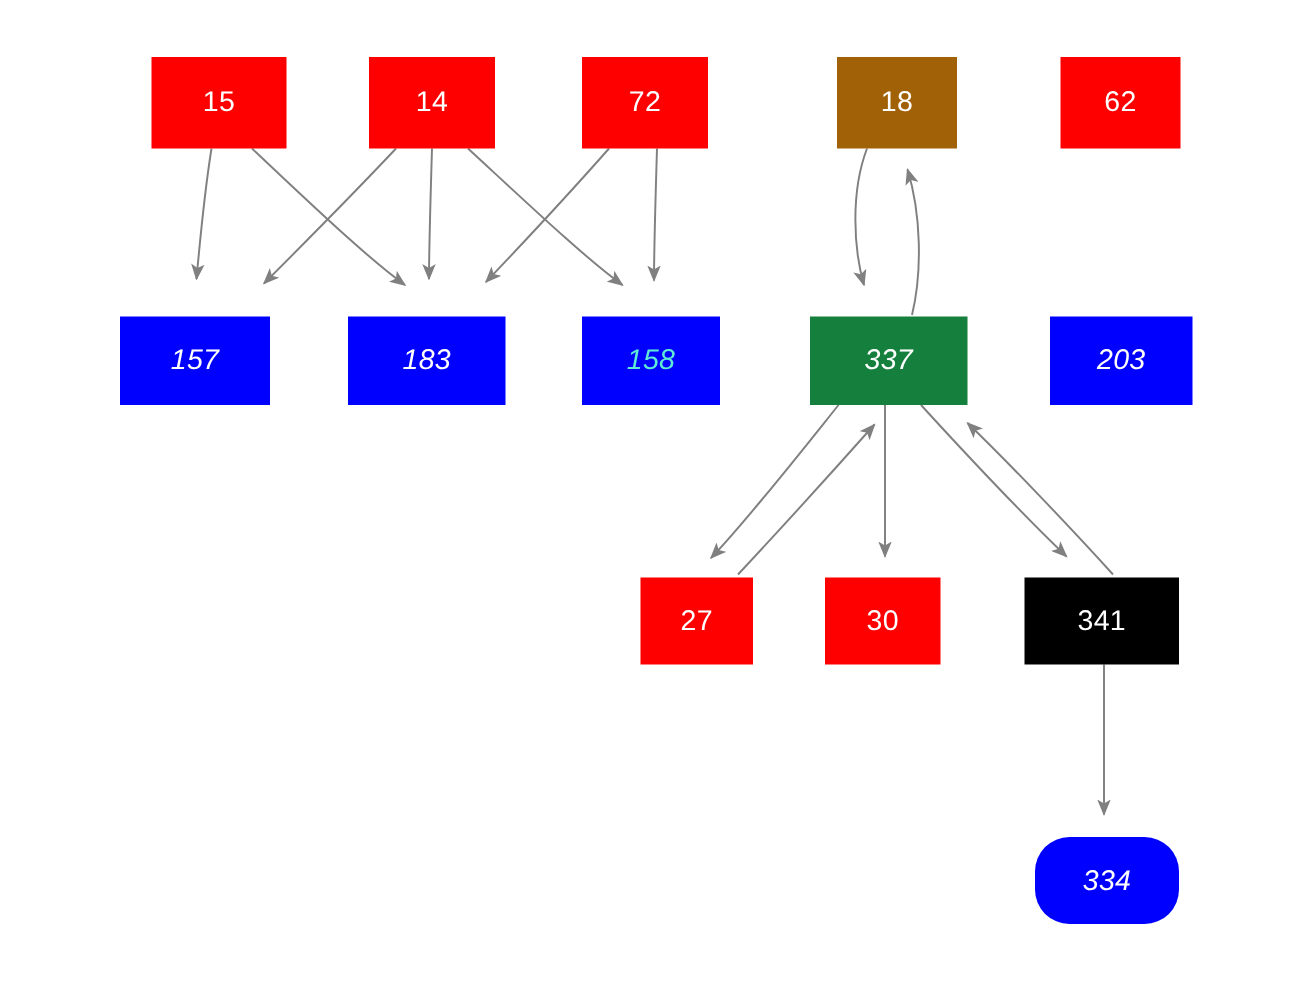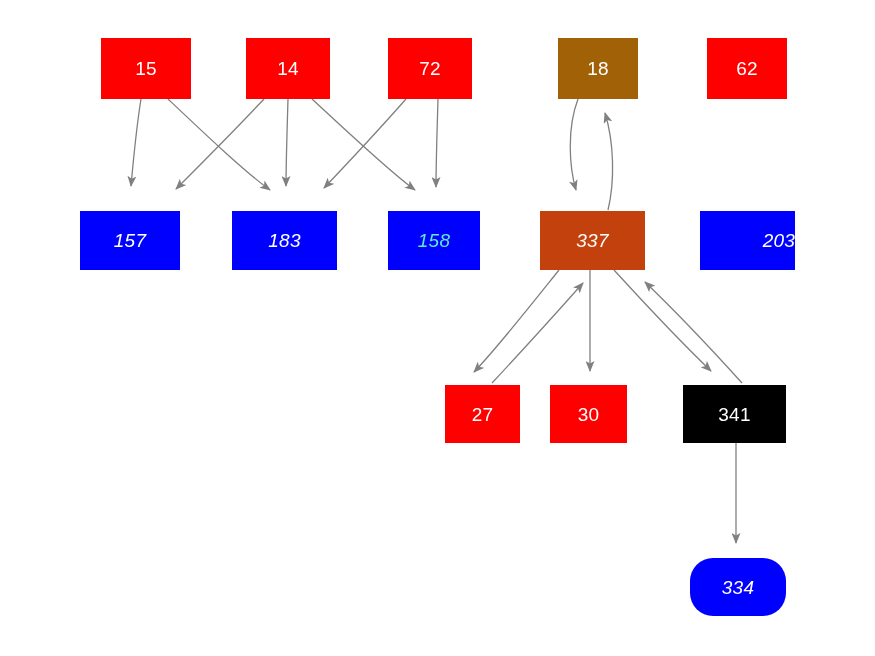--- a/index.html
+++ b/index.html
@@ -88,27 +88,27 @@
       </div>
       <div class="graph-node fill-blue" style="left: 80px; top: 211px; width: 100px; height: 59px; background: rgb(0, 0, 255); color: rgb(255, 255, 255);">
         <span class="node-label">157</span>
       </div>
       <div class="graph-node fill-blue" style="left: 232px; top: 211px; width: 105px; height: 59px; background: rgb(0, 0, 255); color: rgb(255, 255, 255);">
         <span class="node-label">183</span>
       </div>
       <div class="graph-node fill-blue" style="left: 388px; top: 211px; width: 92px; height: 59px; background: rgb(0, 0, 255); color: #5eead4;">
         <span class="node-label">158</span>
       </div>
-      <div class="graph-node fill-blue" style="left: 540px; top: 211px; width: 105px; height: 59px; background: #c2410c; color: rgb(255, 255, 255); text-align: right;">
+      <div class="graph-node fill-blue" style="left: 540px; top: 211px; width: 105px; height: 59px; background: #15803d; color: rgb(255, 255, 255); text-align: right;">
         <span class="node-label">337</span>
       </div>
-      <div class="graph-node fill-blue" style="left: 700px; top: 211px; width: 95px; height: 59px; background: rgb(0, 0, 255); color: rgb(255, 255, 255); justify-content: flex-end;">
+      <div class="graph-node fill-blue" style="left: 700px; top: 211px; width: 95px; height: 59px; background: rgb(0, 0, 255); color: rgb(255, 255, 255);">
         <span class="node-label">203</span>
       </div>
-      <div class="graph-node fill-red" style="left: 445px; top: 385px; width: 75px; height: 58px; background: rgb(255, 0, 0); color: rgb(255, 255, 255);">
+      <div class="graph-node fill-red" style="left: 427px; top: 385px; width: 75px; height: 58px; background: rgb(255, 0, 0); color: rgb(255, 255, 255);">
         <span class="node-label">27</span>
       </div>
       <div class="graph-node fill-red" style="left: 550px; top: 385px; width: 77px; height: 58px; background: rgb(255, 0, 0); color: rgb(255, 255, 255);">
         <span class="node-label">30</span>
       </div>
       <div class="graph-node fill-red" style="left: 683px; top: 385px; width: 103px; height: 58px; background: #000000; color: rgb(255, 255, 255);">
         <span class="node-label">341</span>
       </div>
       <div class="graph-node fill-blue" style="left: 690px; top: 558px; width: 96px; height: 58px; background: rgb(0, 0, 255); color: rgb(255, 255, 255); border-radius: 23px;">
         <span class="node-label">334</span>

